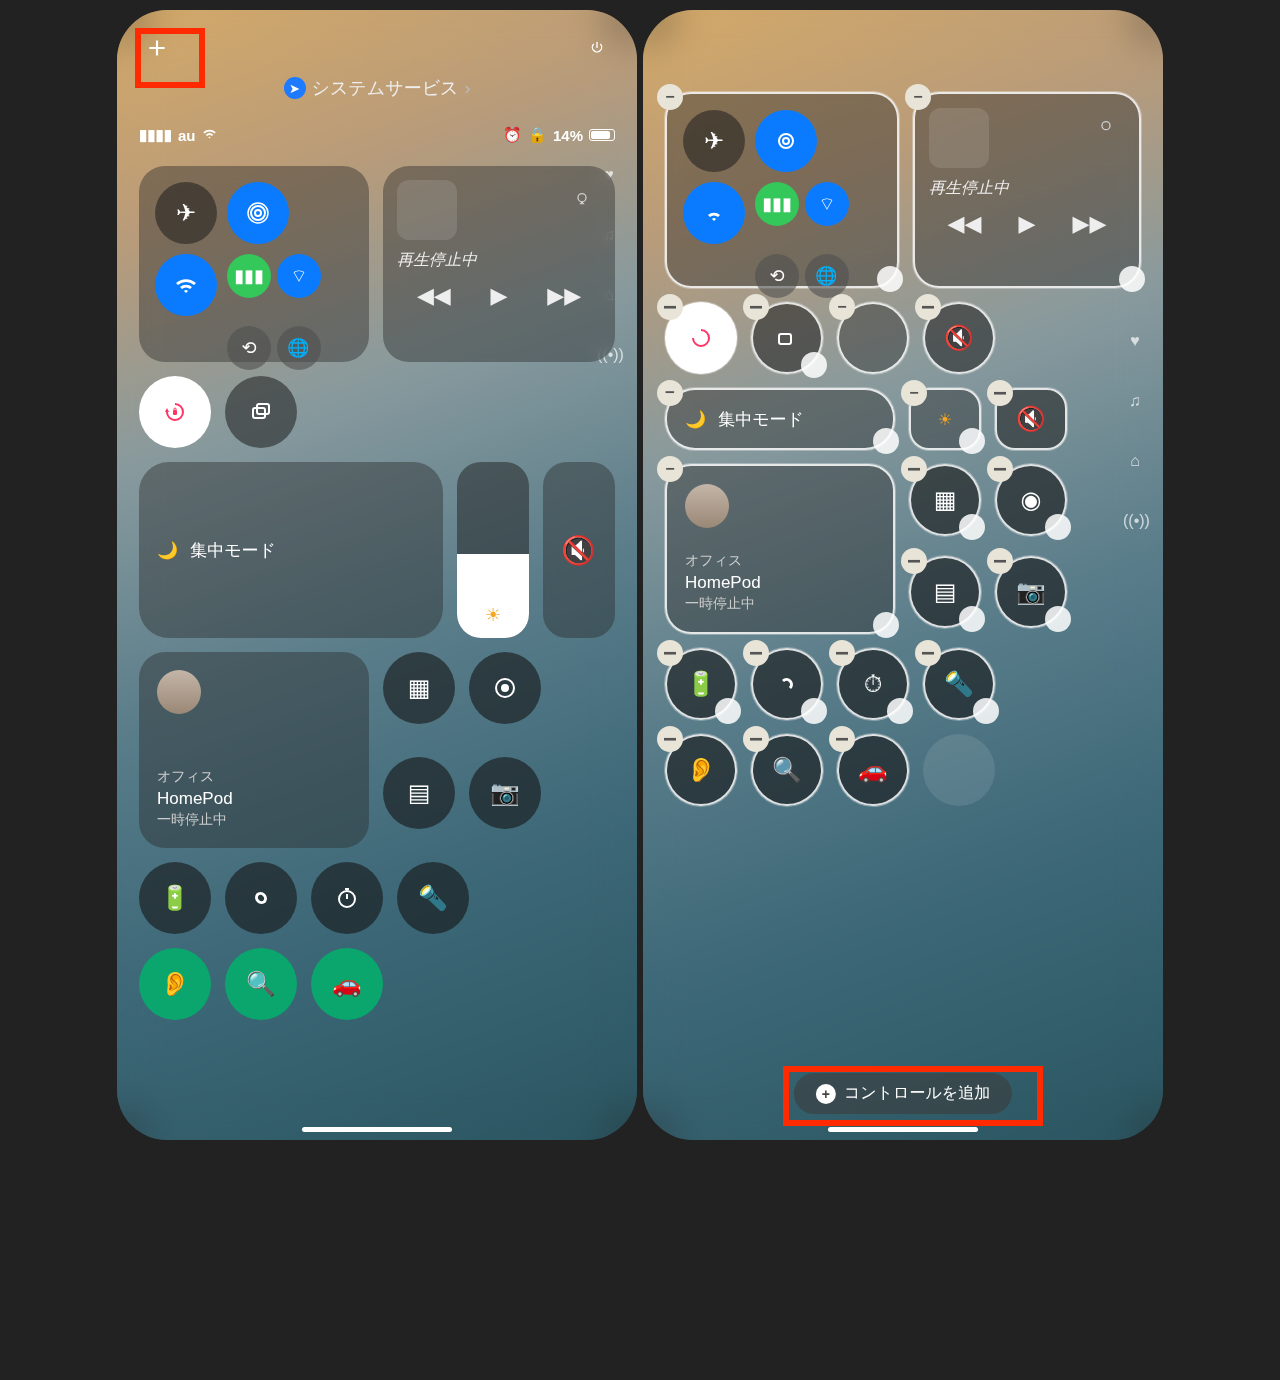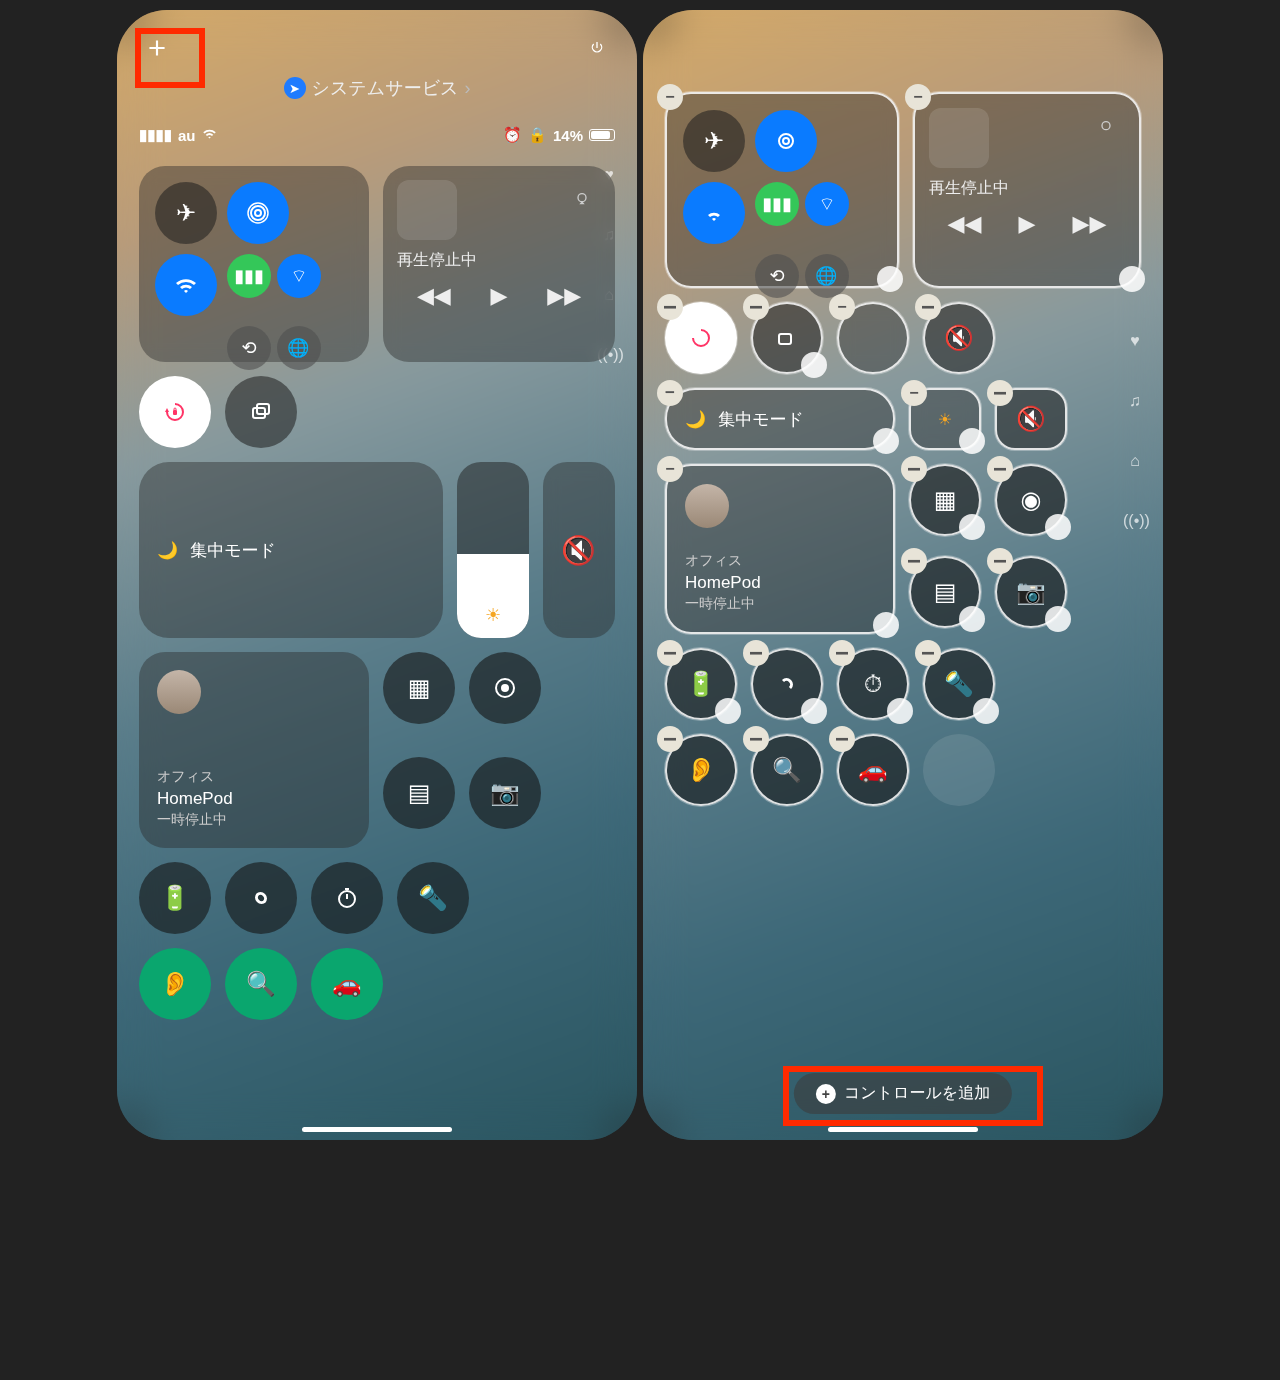--- a/index.html
+++ b/index.html
@@ -70,21 +70,21 @@
   .circ.white { background:#fff; color:#ff3466; }
   .circ.dark { background:rgba(20,20,20,0.6); }
   .circ.greenfill { background:#0aa66e; }
 
   .conn-grid { padding:16px; display:grid; grid-template-columns: repeat(3, 1fr); gap:10px; width:230px; }
   
   .media { flex:1; padding:14px; display:flex; flex-direction:column; }
   .media-top { display:flex; justify-content:space-between; }
   .album { width:60px; height:60px; border-radius:12px; background:rgba(255,255,255,0.12); }
   .airplay-i { width:38px; height:38px; border-radius:50%; display:flex; align-items:center; justify-content:center; }
-  .media-title { font-size:16px; margin-top:10px; color:#eee; }
+  .media-title { font-size:16px; margin-top:10px; color:#eee;font-style:italic; }
   .media-ctrl { display:flex; justify-content:space-around; margin-top:12px; font-size:22px; color:#eee; }
   
   .focus-pill { background:rgba(40,40,40,0.42); border-radius:30px; height:62px; display:flex; align-items:center; gap:12px; padding:0 18px; flex:1; font-size:17px; }
   .slider { width:72px; height:176px; border-radius:24px; background:rgba(30,30,30,0.5); position:relative; overflow:hidden; }
   .slider-fill { position:absolute; bottom:0; left:0; right:0; height:48%; background:#fff; }
   .slider-icon { position:absolute; bottom:12px; left:0; right:0; text-align:center; color:#f5a623; font-size:18px; }
   
   .mute { width:62px; height:176px; display:flex; align-items:center; justify-content:center; font-size:28px; color:#46c2ff; }
   
   .homepod { background:rgba(40,40,40,0.42); border-radius:26px; padding:18px; width:230px; height:196px; display:flex; flex-direction:column; justify-content:space-between; }

